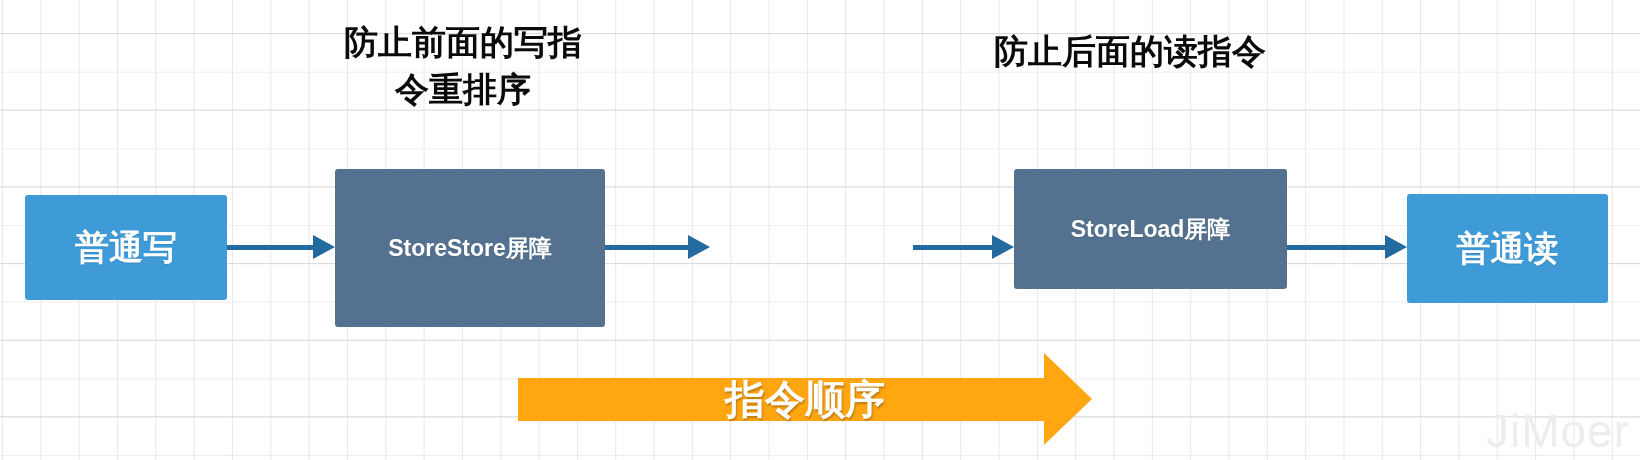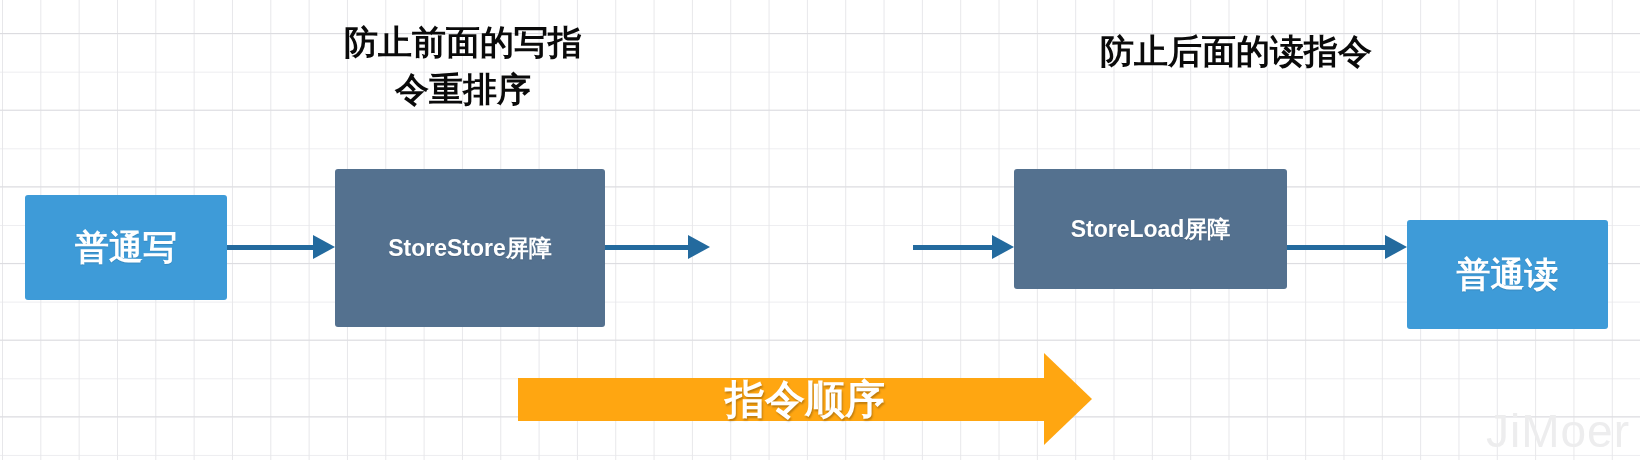--- a/index.html
+++ b/index.html
@@ -74,32 +74,32 @@
 </style>
 </head>
 <body>
 
 <div id="canvas">
 
   <div class="annotation" style="left:313px;top:19px;">
     <div>防止前面的写指</div>
     <div>令重排序</div>
   </div>
-  <div class="annotation" style="left:1086px;top:28px;">
+  <div class="annotation" style="left:980px;top:28px;">
     <div>防止后面的读指令</div>
   </div>
 
   <div class="node blue" style="left:25px;top:195px;width:202px;height:105px;">普通写</div>
 
   <div class="node slate" style="left:335px;top:169px;width:270px;height:158px;">StoreStore屏障</div>
 
 
   <div class="node slate" style="left:1014px;top:169px;width:273px;height:120px;">StoreLoad屏障</div>
 
-  <div class="node blue" style="left:1407px;top:194px;width:201px;height:109px;margin-top:26px;">普通读</div>
+  <div class="node blue" style="left:1407px;top:194px;width:201px;height:109px;">普通读</div>
 
   <div class="conn-line" style="left:227px;width:87px;"></div>
   <div class="conn-head" style="left:313px;"></div>
 
   <div class="conn-line" style="left:605px;width:84px;"></div>
   <div class="conn-head" style="left:688px;"></div>
 
   <div class="conn-line" style="left:913px;width:80px;"></div>
   <div class="conn-head" style="left:992px;"></div>
 

